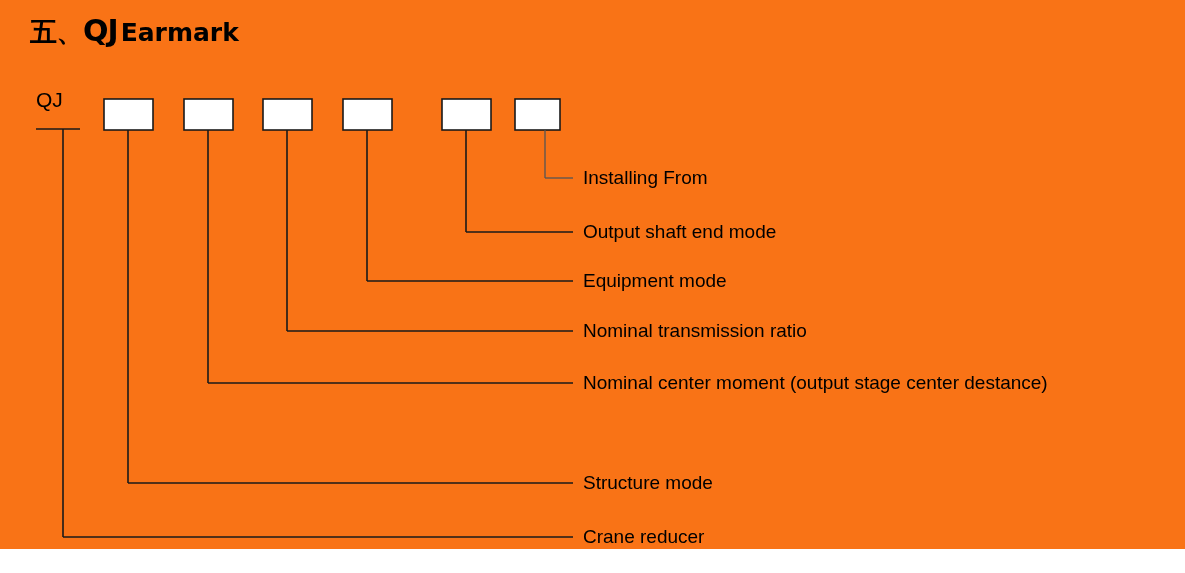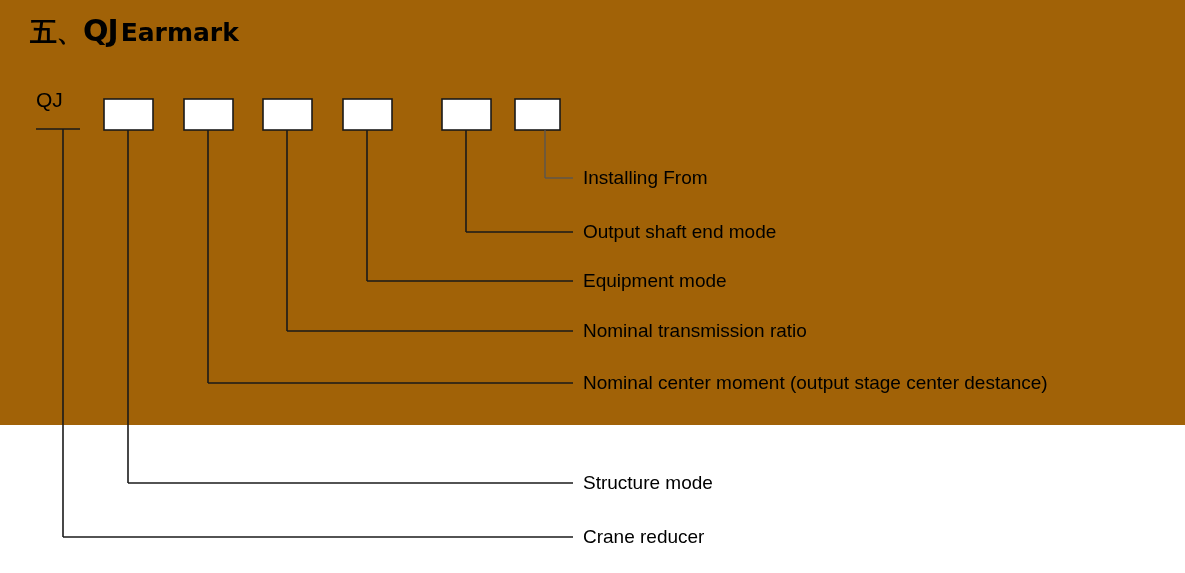--- a/index.html
+++ b/index.html
@@ -11,22 +11,22 @@
   body {
     width: 1185px;
     height: 573px;
     overflow: hidden;
     font-family: "Liberation Sans", sans-serif;
     color: #000000;
   }
   #page {
     position: relative;
     width: 1185px;
-    height: 425px;
-    background: #a16207;
+    height: 549px;
+    background: #f97316;
   }
   
   .heading {
     position: absolute;
     left: 30px;
     top: 16px;
     white-space: nowrap;
     line-height: 1;
   }
   .heading-index {

